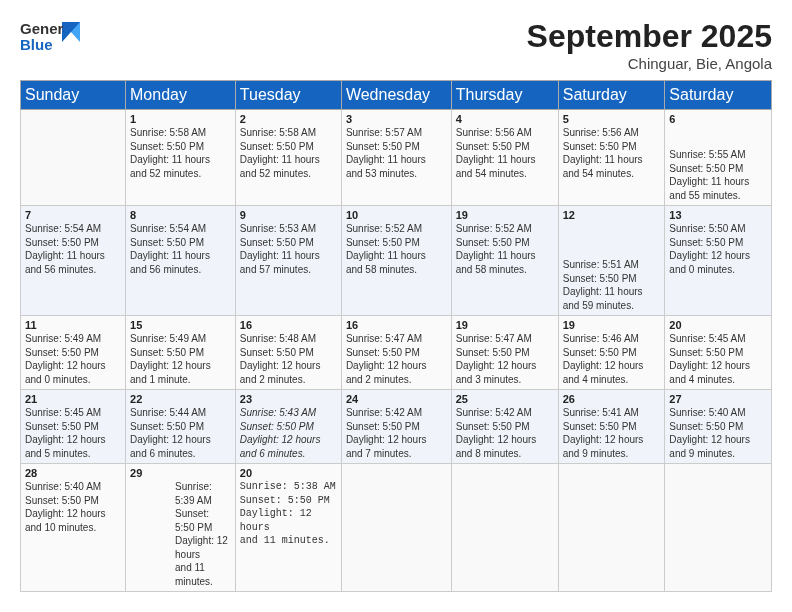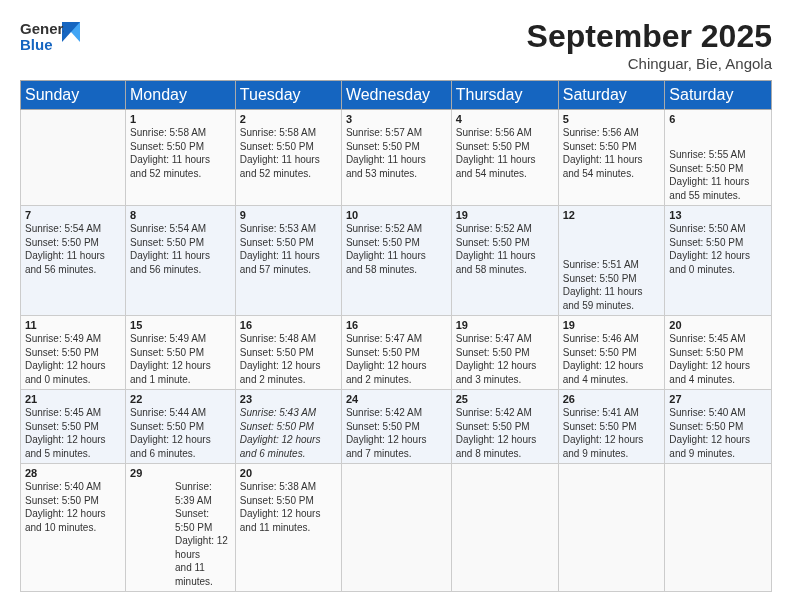--- a/index.html
+++ b/index.html
@@ -329,21 +329,21 @@
           </td>
           <td>
             <span class="day-num">29</span>
             <div class="day-info" style="white-space: pre-line; margin-left: 45px;">Sunrise: 5:39 AM
 Sunset: 5:50 PM
 Daylight: 12 hours
 and 11 minutes.</div>
           </td>
           <td>
             <span class="day-num">20</span>
-            <div class="day-info" style="white-space: pre-line;">Sunrise: 5:38 AM
+            <div class="day-info" style="white-space: pre-line; font-family: Liberation Mono, monospace;">Sunrise: 5:38 AM
 Sunset: 5:50 PM
 Daylight: 12 hours
 and 11 minutes.</div>
           </td>
           <td class="empty-cell"></td>
           <td class="empty-cell"></td>
           <td class="empty-cell"></td>
           <td class="empty-cell"></td>
         </tr>
       </tbody>

